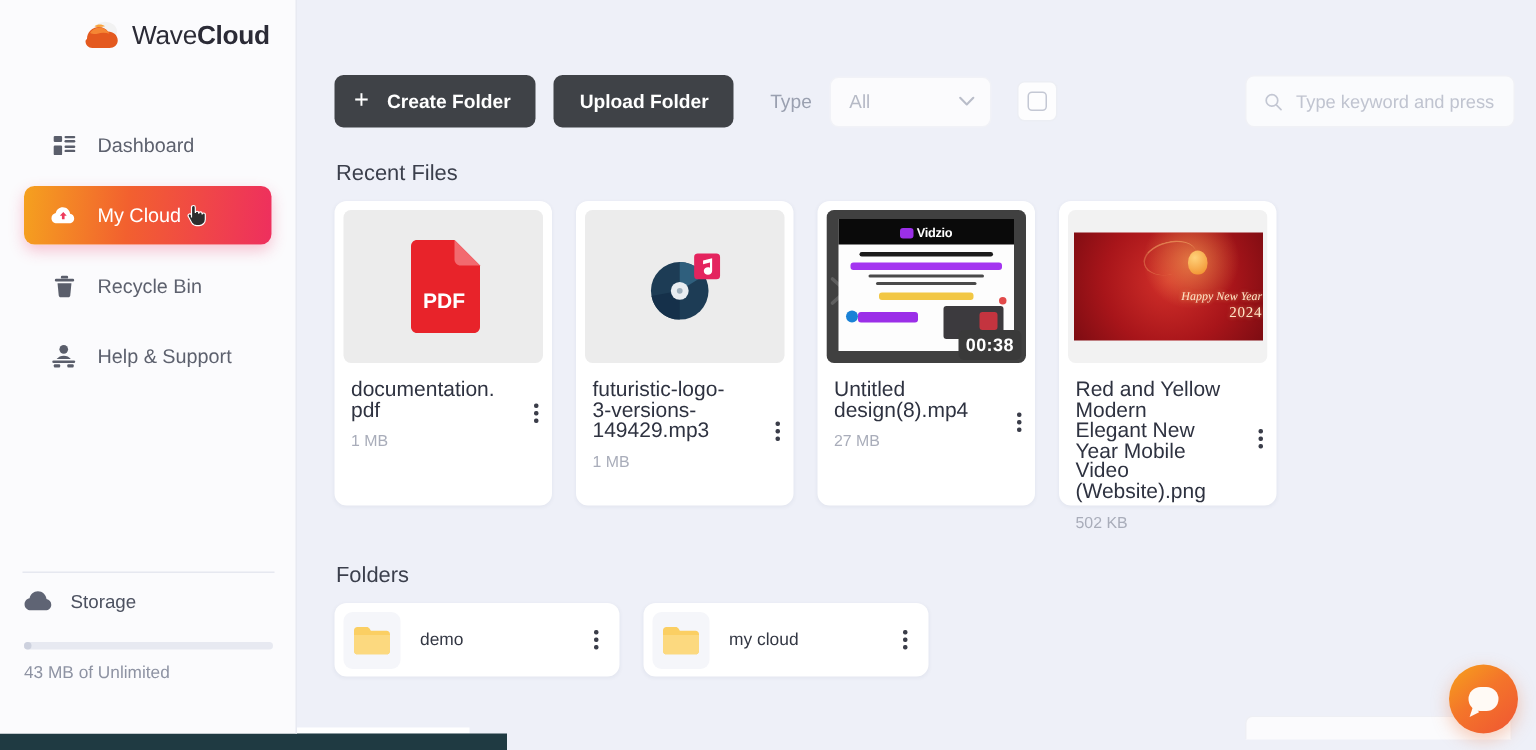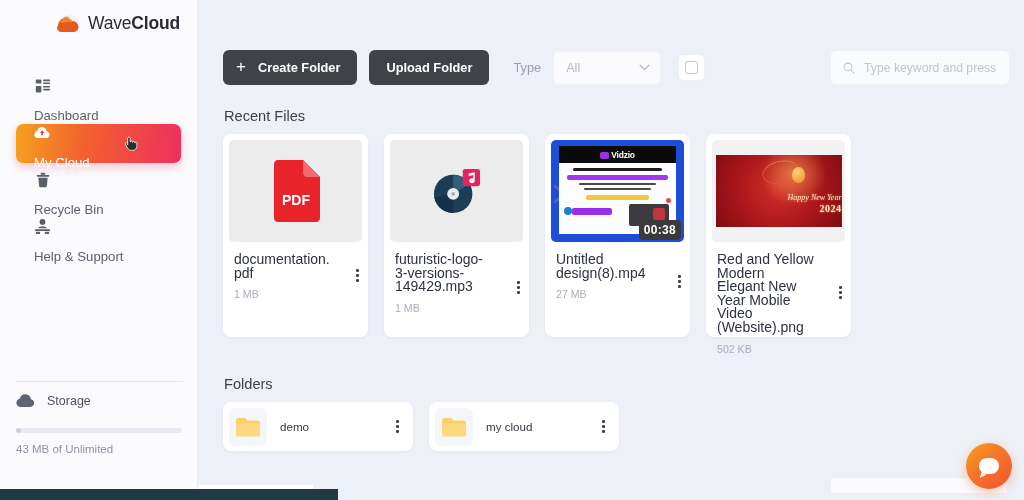--- a/index.html
+++ b/index.html
@@ -69,28 +69,28 @@
     letter-spacing: -0.2px;
     white-space: nowrap;
   }
   .brand-text b { font-weight: 700; }
 
   .nav { margin-top: 42px; }
 
   .nav-item {
     position: relative;
     display: flex;
+    align-items: center;
     gap: 14px;
     height: 39px;
     margin: 0 16px 8px 16px;
     padding-left: 18px;
     border-radius: 7px;
     color: #5d616e;
     font-size: 13.2px;
-    flex-direction: column;
   }
   .nav-item .nav-icon {
     width: 17px; height: 17px;
     display: flex; align-items: center; justify-content: center;
     flex: none;
   }
   .nav-item.active {
     background: linear-gradient(95deg, #f5a11f 0%, #f2602f 42%, #ee2f5e 100%);
     color: #ffffff;
     box-shadow: 0 4px 10px rgba(238,47,94,.28);
@@ -326,21 +326,21 @@
   .dots.d2 { top: 147px; }
   .dots.d3 { top: 141px; }
   .dots.d4 { top: 152px; }
 
   
   .pdf-icon { width: 52px; height: 62px; }
   .disc-icon { width: 50px; height: 48px; }
 
   .vid-thumb {
     width: 133px; height: 102px;
-    background: #1d4ed8;
+    background: #404040;
     position: relative;
     overflow: hidden;
   }
   .vid-inner {
     position: absolute;
     left: 8px; top: 6px;
     width: 117px; height: 88px;
     background: #fdfdfd;
   }
   .vid-black-bar {
@@ -429,21 +429,21 @@
     font-family: "Liberation Serif", serif;
     font-style: italic;
     font-size: 8px;
     line-height: 9.5px;
     text-shadow: 0 0 3px rgba(255,200,120,.6);
   }
   .ny-year {
     display: block;
     font-size: 10px;
     font-style: normal;
-    font-weight: 700;
+    font-weight: 400;
     letter-spacing: .5px;
     margin-top: 1px;
   }
   .ny-balloon {
     position: absolute;
     left: 76px; top: 12px;
     width: 13px; height: 16px;
     border-radius: 50% 50% 46% 46%;
     background: radial-gradient(circle at 35% 30%, #ffd27a, #f08a27);
   }

